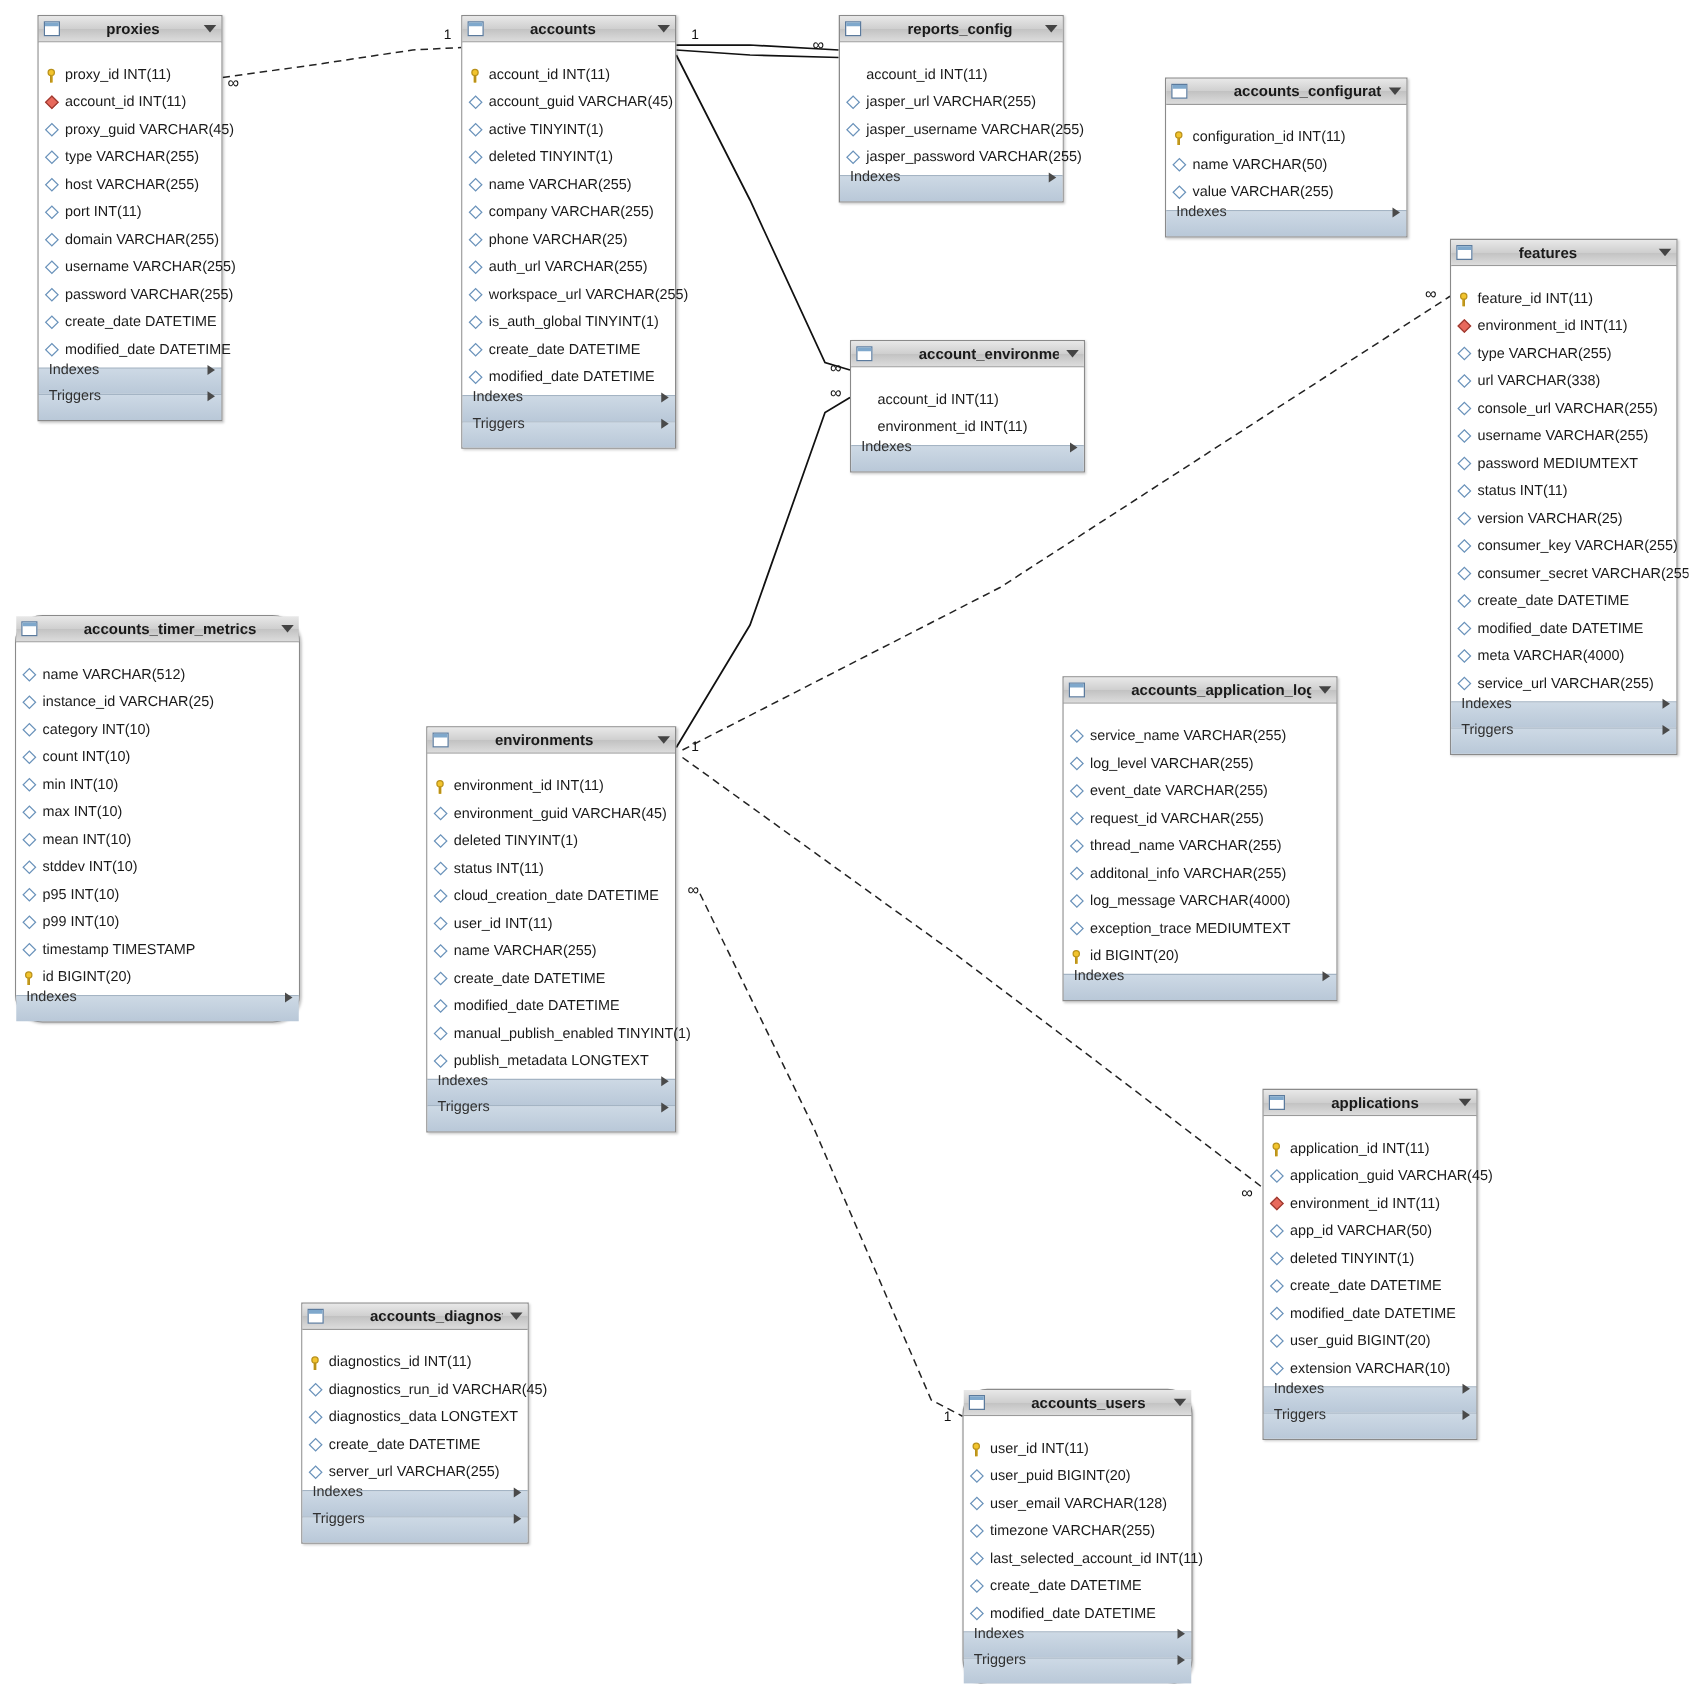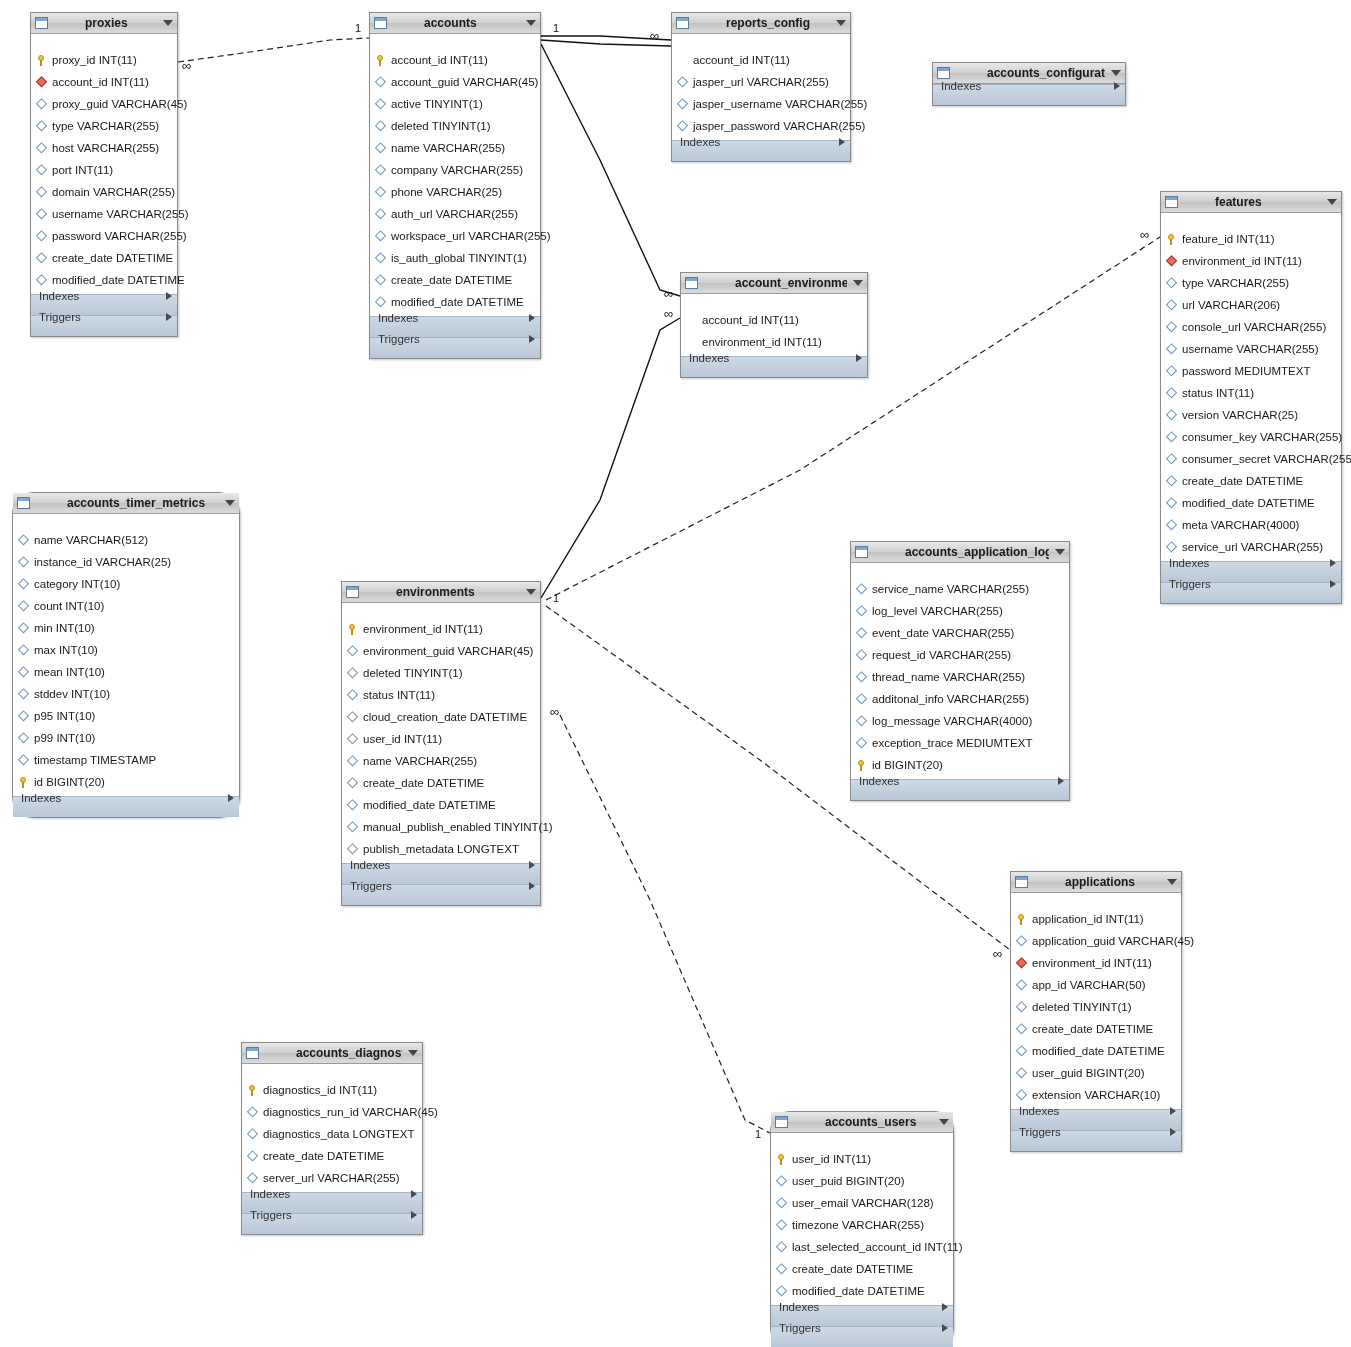--- a/index.html
+++ b/index.html
@@ -350,20 +350,34 @@
         <span class="flabel">Indexes</span>
         <span class="arrow"></span>
       </div>
     </div>
     <div class="table-box" style="left: 932px; top: 62px; width: 194px;">
       <div class="tbl-header">
         <span class="tbl-icon"></span>
         <span class="tbl-title">accounts_configurations</span>
         <span class="caret"></span>
       </div>
+      <div class="cols">
+        <div class="col">
+          <span class="key-icon key-pk"></span>
+          <span class="cname">configuration_id INT(11)</span>
+        </div>
+        <div class="col">
+          <span class="key-icon key-plain"></span>
+          <span class="cname">name VARCHAR(50)</span>
+        </div>
+        <div class="col">
+          <span class="key-icon key-plain"></span>
+          <span class="cname">value VARCHAR(255)</span>
+        </div>
+      </div>
       <div class="footer-row">
         <span class="flabel">Indexes</span>
         <span class="arrow"></span>
       </div>
     </div>
     <div class="table-box" style="left: 1160px; top: 191px; width: 182px;">
       <div class="tbl-header">
         <span class="tbl-icon"></span>
         <span class="tbl-title">features</span>
         <span class="caret"></span>
@@ -376,21 +390,21 @@
         <div class="col">
           <span class="key-icon key-fk"></span>
           <span class="cname">environment_id INT(11)</span>
         </div>
         <div class="col">
           <span class="key-icon key-plain"></span>
           <span class="cname">type VARCHAR(255)</span>
         </div>
         <div class="col">
           <span class="key-icon key-plain"></span>
-          <span class="cname">url VARCHAR(206)</span>
+          <span class="cname">url VARCHAR(338)</span>
         </div>
         <div class="col">
           <span class="key-icon key-plain"></span>
           <span class="cname">console_url VARCHAR(255)</span>
         </div>
         <div class="col">
           <span class="key-icon key-plain"></span>
           <span class="cname">username VARCHAR(255)</span>
         </div>
         <div class="col">

